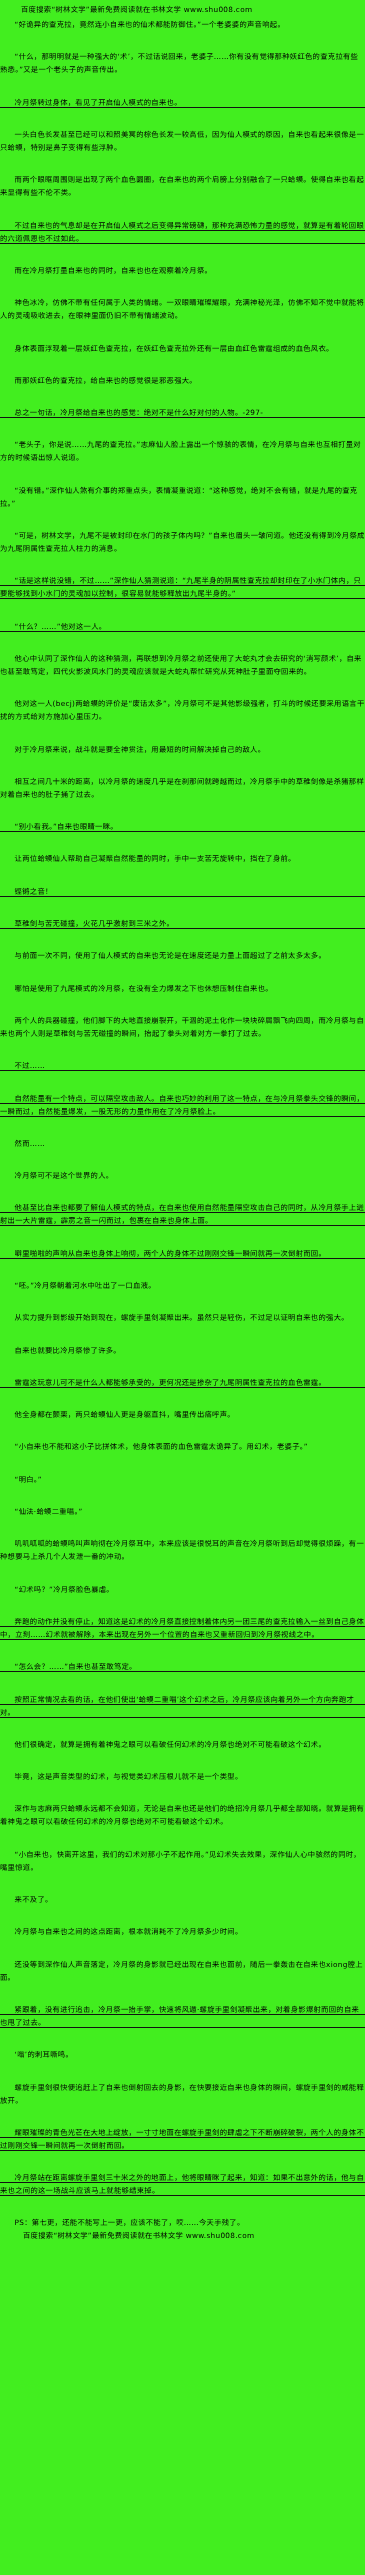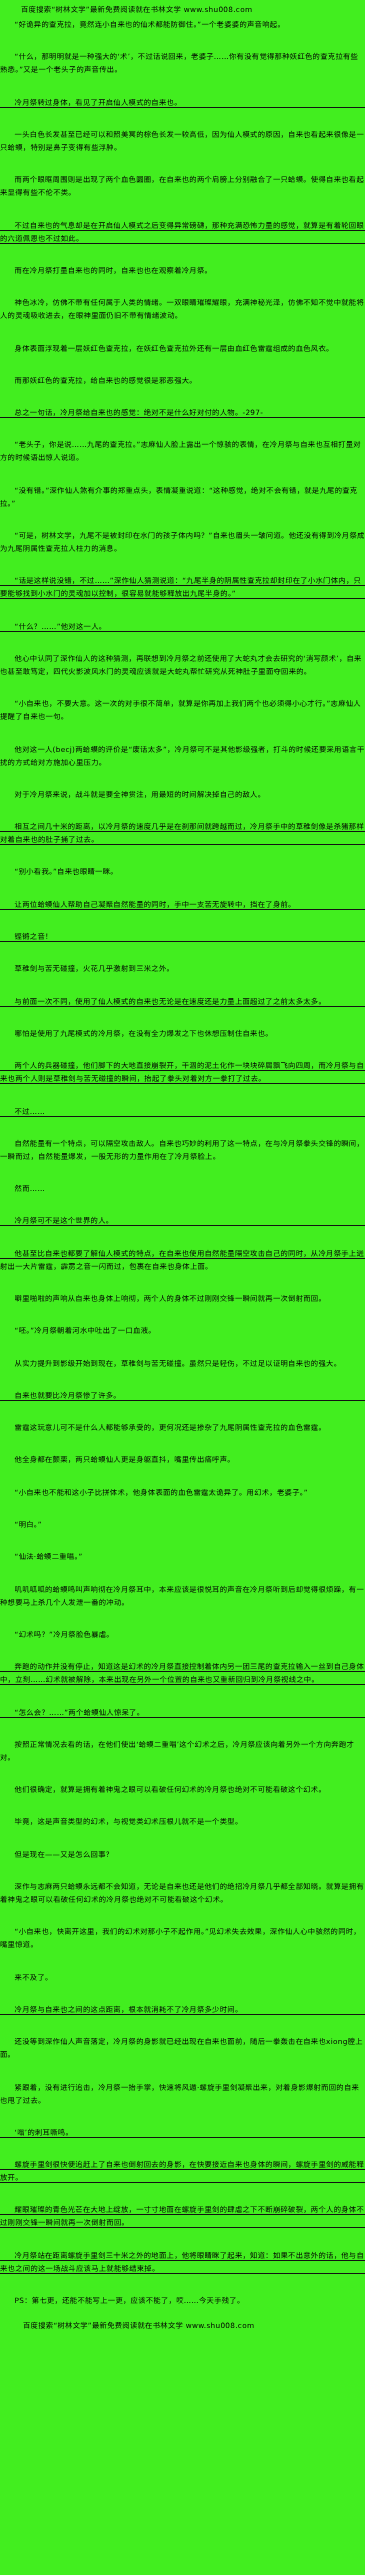--- a/index.html
+++ b/index.html
@@ -42,21 +42,21 @@
       to bottom,
       transparent 0,
       transparent 11px,
       #121212 11px,
       #121212 11.5px,
       transparent 11.5px,
       transparent 13px
     );
   }
   .para:last-child {
-    margin-bottom: 12px;
+    margin-bottom: 0;
   }
 </style>
 </head>
 <body>
 
 <div class="site-notice top">百度搜索“树林文学”最新免费阅读就在书林文学 www.shu008.com</div>
 
 <div class="content">
     <p class="para">“好诡异的查克拉，竟然连小自来也的仙术都能防御住。”一个老婆婆的声音响起。</p>
     <p class="para">“什么，那明明就是一种强大的‘术’，不过话说回来，老婆子……你有没有觉得那种妖红色的查克拉有些熟悉。”又是一个老头子的声音传出。</p>
@@ -68,53 +68,51 @@
     <p class="para">神色冰冷，仿佛不带有任何属于人类的情绪。一双眼睛璀璨耀眼，充满神秘光泽，仿佛不知不觉中就能将人的灵魂吸收进去，在眼神里面仍旧不带有情绪波动。</p>
     <p class="para">身体表面浮现着一层妖红色查克拉，在妖红色查克拉外还有一层由血红色雷霆组成的血色风衣。</p>
     <p class="para">而那妖红色的查克拉，给自来也的感觉很是邪恶强大。</p>
     <p class="para">总之一句话，冷月祭给自来也的感觉：绝对不是什么好对付的人物。-297-</p>
     <p class="para">“老头子，你是说……九尾的查克拉。”志麻仙人脸上露出一个惊骇的表情，在冷月祭与自来也互相打量对方的时候语出惊人说道。</p>
     <p class="para">“没有错。”深作仙人煞有介事的郑重点头，表情凝重说道：“这种感觉，绝对不会有错，就是九尾的查克拉。”</p>
     <p class="para">“可是，树林文学，九尾不是被封印在水门的孩子体内吗？”自来也眉头一皱问道。他还没有得到冷月祭成为九尾阴属性查克拉人柱力的消息。</p>
     <p class="para">“话是这样说没错，不过……”深作仙人猜测说道：“九尾半身的阴属性查克拉却封印在了小水门体内，只要能够找到小水门的灵魂加以控制，很容易就能够释放出九尾半身的。”</p>
     <p class="para">“什么？……”他对这一人。</p>
     <p class="para">他心中认同了深作仙人的这种猜测，再联想到冷月祭之前还使用了大蛇丸才会去研究的‘消写颜术’，自来也甚至敢笃定，四代火影波风水门的灵魂应该就是大蛇丸帮忙研究从死神肚子里面夺回来的。</p>
-    <p class="para">“小自来也，不要大意。这一次的对手很不简单，就算是你再加上我们两个也必须得小心才行。”志麻仙人提醒了自来也一句。</p>
     <p class="para">他对这一人(becj)两蛤蟆的评价是“废话太多”，冷月祭可不是其他影级强者，打斗的时候还要采用语言干扰的方式给对方施加心里压力。</p>
     <p class="para">对于冷月祭来说，战斗就是要全神贯注，用最短的时间解决掉自己的敌人。</p>
     <p class="para">相互之间几十米的距离，以冷月祭的速度几乎是在刹那间就跨越而过，冷月祭手中的草稚剑像是杀猪那样对着自来也的肚子捅了过去。</p>
     <p class="para">“别小看我。”自来也眼睛一眯。</p>
     <p class="para">让两位蛤蟆仙人帮助自己凝聚自然能量的同时，手中一支苦无旋转中，挡在了身前。</p>
     <p class="para">铿锵之音！</p>
     <p class="para">草稚剑与苦无碰撞，火花几乎激射到三米之外。</p>
     <p class="para">与前面一次不同，使用了仙人模式的自来也无论是在速度还是力量上面超过了之前太多太多。</p>
     <p class="para">哪怕是使用了九尾模式的冷月祭，在没有全力爆发之下也休想压制住自来也。</p>
     <p class="para">两个人的兵器碰撞，他们脚下的大地直接崩裂开，干涸的泥土化作一块块碎屑飘飞向四周，而冷月祭与自来也两个人则是草稚剑与苦无碰撞的瞬间，抬起了拳头对着对方一拳打了过去。</p>
     <p class="para">不过……</p>
     <p class="para">自然能量有一个特点，可以隔空攻击敌人。自来也巧妙的利用了这一特点，在与冷月祭拳头交锋的瞬间，一瞬而过，自然能量爆发，一股无形的力量作用在了冷月祭脸上。</p>
     <p class="para">然而……</p>
     <p class="para">冷月祭可不是这个世界的人。</p>
     <p class="para">他甚至比自来也都要了解仙人模式的特点，在自来也使用自然能量隔空攻击自己的同时，从冷月祭手上迸射出一大片雷霆，霹雳之音一闪而过，包裹在自来也身体上面。</p>
     <p class="para">噼里啪啦的声响从自来也身体上响彻，两个人的身体不过刚刚交锋一瞬间就再一次倒射而回。</p>
     <p class="para">“呸。”冷月祭朝着河水中吐出了一口血液。</p>
-    <p class="para">从实力提升到影级开始到现在，草稚剑与苦无碰撞。虽然只是轻伤，不过足以证明自来也的强大。</p>
+    <p class="para">从实力提升到影级开始到现在，螺旋手里剑凝聚出来。虽然只是轻伤，不过足以证明自来也的强大。</p>
     <p class="para">自来也就要比冷月祭惨了许多。</p>
     <p class="para">雷霆这玩意儿可不是什么人都能够承受的，更何况还是掺杂了九尾阴属性查克拉的血色雷霆。</p>
     <p class="para">他全身都在颤栗，两只蛤蟆仙人更是身躯直抖，嘴里传出痛呼声。</p>
     <p class="para">“小自来也不能和这小子比拼体术，他身体表面的血色雷霆太诡异了。用幻术，老婆子。”</p>
     <p class="para">“明白。”</p>
     <p class="para">“仙法·蛤蟆二重唱。”</p>
     <p class="para">叽叽呱呱的蛤蟆鸣叫声响彻在冷月祭耳中，本来应该是很悦耳的声音在冷月祭听到后却觉得很烦躁，有一种想要马上杀几个人发泄一番的冲动。</p>
     <p class="para">“幻术吗？”冷月祭脸色暴虐。</p>
     <p class="para">奔跑的动作并没有停止，知道这是幻术的冷月祭直接控制着体内另一团三尾的查克拉输入一丝到自己身体中，立刻……幻术就被解除，本来出现在另外一个位置的自来也又重新回归到冷月祭视线之中。</p>
-    <p class="para">“怎么会？……”两个蛤蟆仙人惊呆了。</p>
+    <p class="para">“怎么会？……”自来也甚至敢笃定。</p>
     <p class="para">按照正常情况去看的话，在他们使出‘蛤蟆二重唱’这个幻术之后，冷月祭应该向着另外一个方向奔跑才对。</p>
     <p class="para">他们很确定，就算是拥有着神鬼之眼可以看破任何幻术的冷月祭也绝对不可能看破这个幻术。</p>
     <p class="para">毕竟，这是声音类型的幻术，与视觉类幻术压根儿就不是一个类型。</p>
-    <p class="para">但是现在——又是怎么回事？</p>
     <p class="para">深作与志麻两只蛤蟆永远都不会知道，无论是自来也还是他们的绝招冷月祭几乎都全部知晓。就算是拥有着神鬼之眼可以看破任何幻术的冷月祭也绝对不可能看破这个幻术。</p>
     <p class="para">“小自来也，快离开这里，我们的幻术对那小子不起作用。”见幻术失去效果，深作仙人心中骇然的同时，嘴里惊道。</p>
     <p class="para">来不及了。</p>
     <p class="para">冷月祭与自来也之间的这点距离，根本就消耗不了冷月祭多少时间。</p>
     <p class="para">还没等到深作仙人声音落定，冷月祭的身影就已经出现在自来也面前，随后一拳轰击在自来也xiong膛上面。</p>
     <p class="para">紧跟着，没有进行追击，冷月祭一抬手掌，快速将风遁·螺旋手里剑凝聚出来，对着身影爆射而回的自来也甩了过去。</p>
     <p class="para">‘嗡’的刺耳嘶鸣。</p>
     <p class="para">螺旋手里剑很快便追赶上了自来也倒射回去的身影，在快要接近自来也身体的瞬间，螺旋手里剑的威能释放开。</p>
     <p class="para">耀眼璀璨的青色光芒在大地上绽放，一寸寸地面在螺旋手里剑的肆虐之下不断崩碎破裂，两个人的身体不过刚刚交锋一瞬间就再一次倒射而回。</p>
     <p class="para">冷月祭站在距离螺旋手里剑三十米之外的地面上，他将眼睛眯了起来，知道：如果不出意外的话，他与自来也之间的这一场战斗应该马上就能够结束掉。</p>

